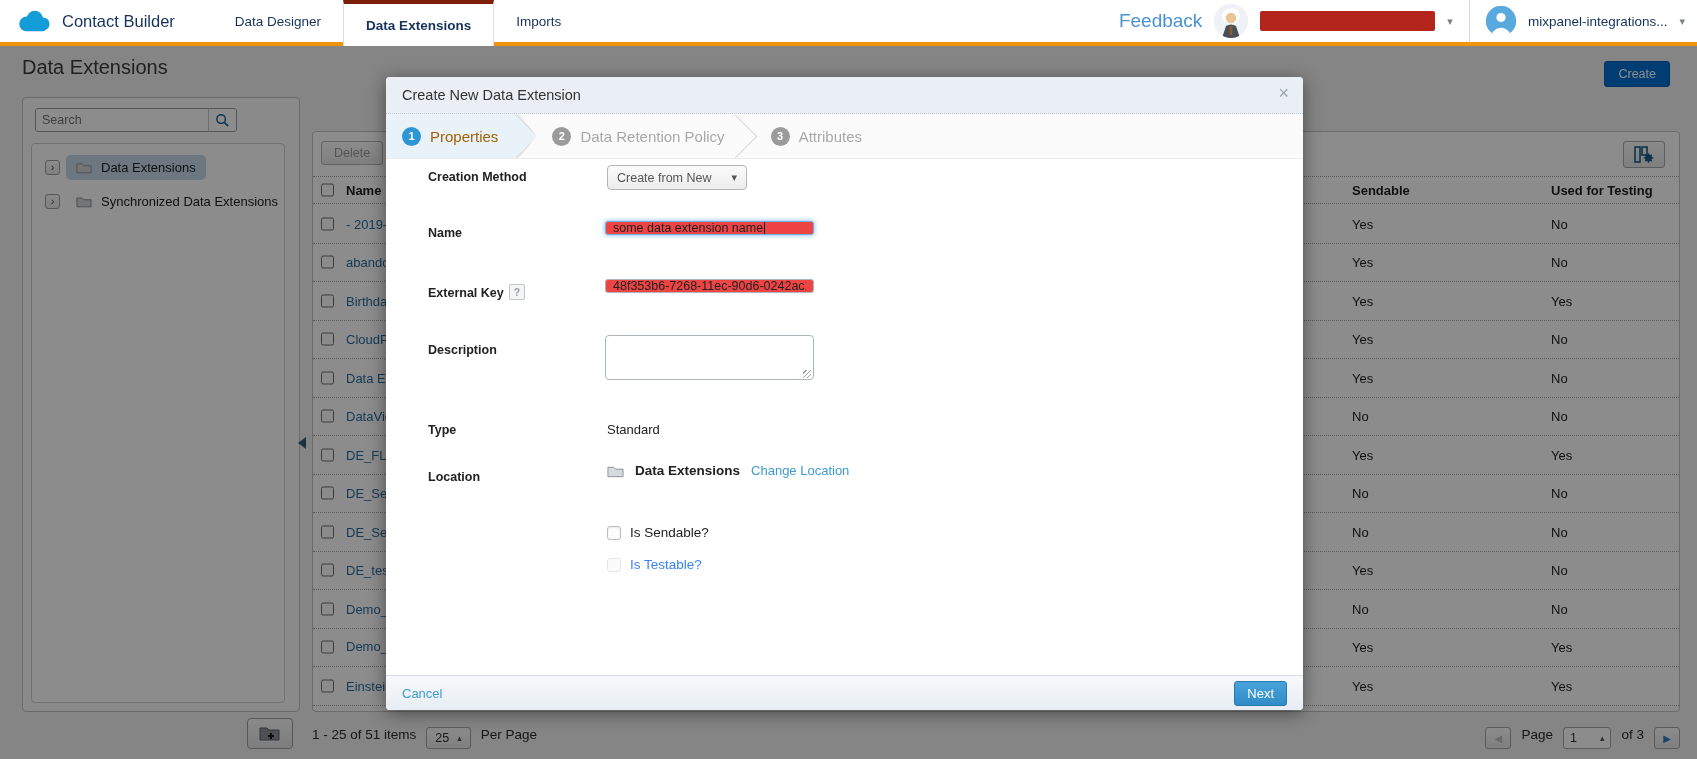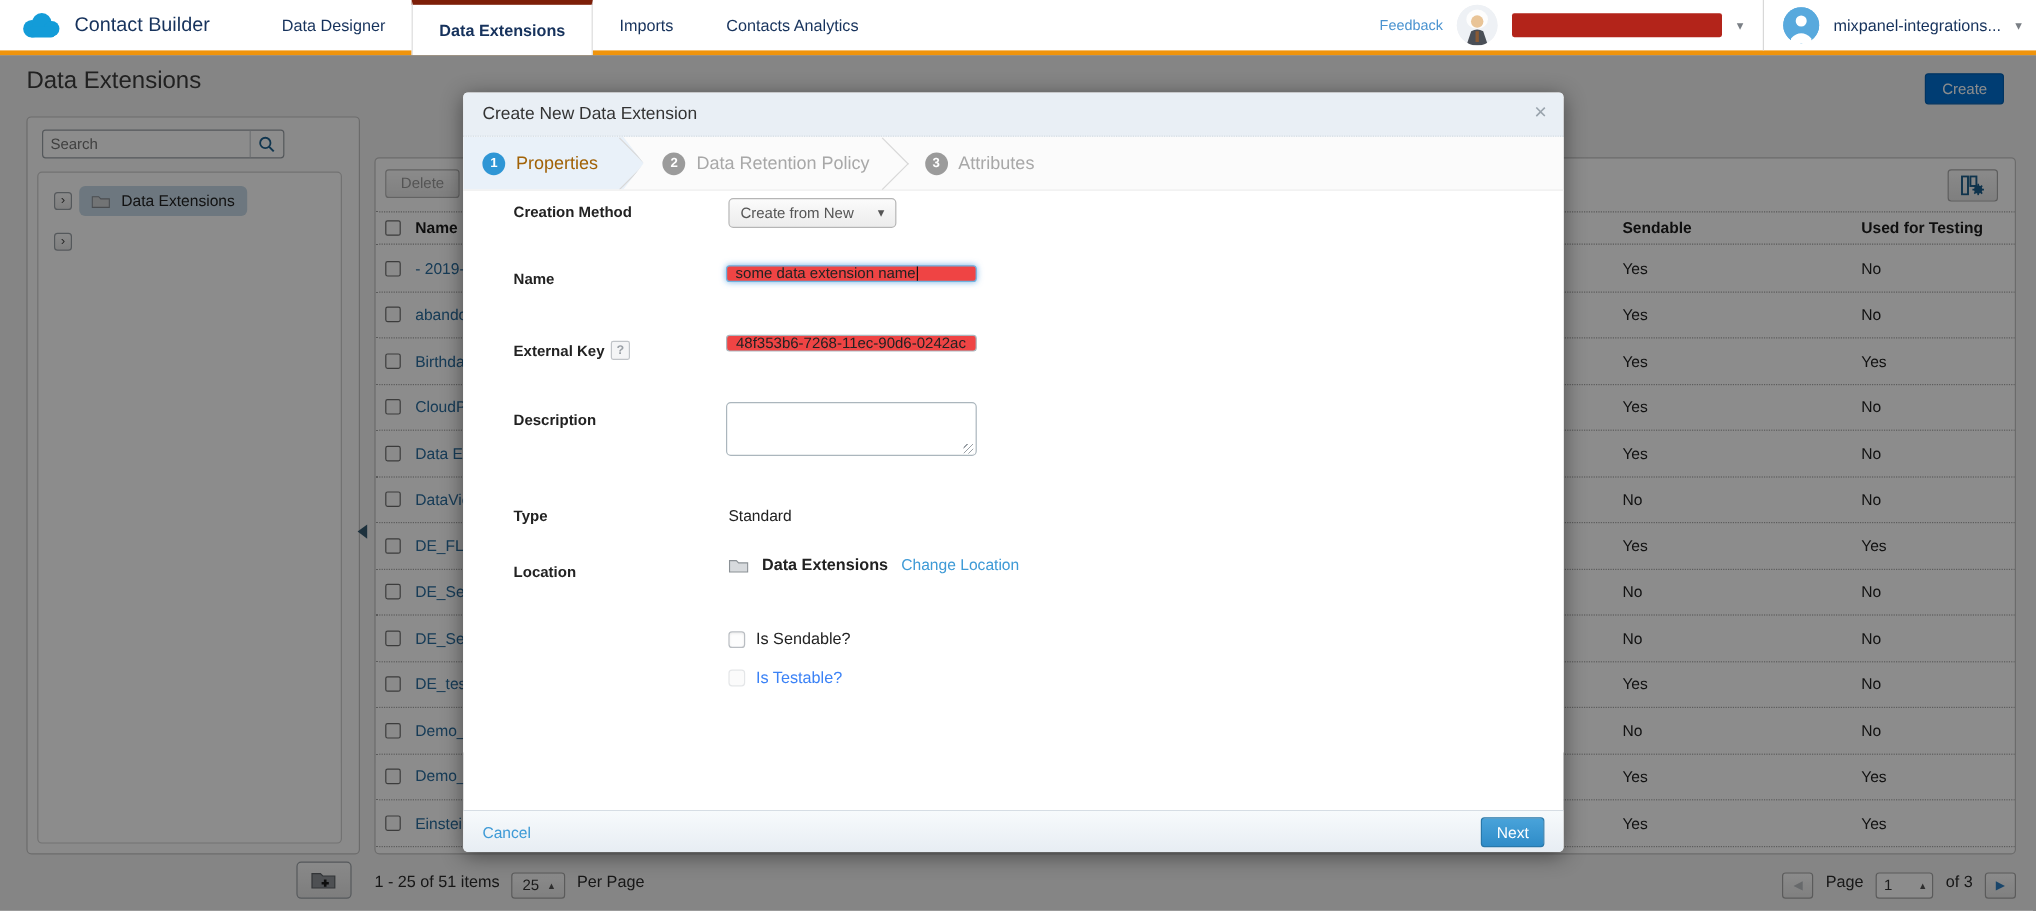--- a/index.html
+++ b/index.html
@@ -8,21 +8,21 @@
 
   
   .nav { position: absolute; top: 0; left: 0; right: 0; height: 46px; background: #fff;
          border-bottom: 4px solid #f0940c; display: flex; align-items: stretch; z-index: 50; }
   .brand { display: flex; align-items: center; gap: 10px; padding: 0 38px 0 16px; }
   .brand-name { font-size: 16.5px; color: #16325c; }
   .tab { display: flex; align-items: center; padding: 0 22px; font-size: 13.5px; color: #16325c; cursor: pointer; }
   .tab.active { background: #fff; border-top: 4px solid #7d1f08; border-left: 1px solid #dcdcdc;
                 border-right: 1px solid #dcdcdc; margin-bottom: -4px; font-weight: 700; }
   .nav-right { margin-left: auto; display: flex; align-items: center; gap: 12px; padding-right: 12px; }
-  .feedback { color: #4a93d0; font-size: 12px; cursor: pointer; margin-left: 20px; }
+  .feedback { color: #4a93d0; font-size: 19px; cursor: pointer; margin-left: 20px; }
   .einstein { width: 34px; height: 34px; border-radius: 50%; background: radial-gradient(#ffffff, #e3e7ec); overflow: hidden; flex: 0 0 auto; }
   .redacted { width: 175px; height: 20px; background: #b3241a; border-radius: 2px; }
   .chev { color: #7a7f85; font-size: 11px; }
   .nav-divider { width: 1px; align-self: stretch; background: #d8d8d8; margin: 0 4px; }
   .useravatar { width: 30px; height: 30px; border-radius: 50%; background: #58a9dd; display: flex; align-items: center; justify-content: center; }
   .username { color: #16325c; font-size: 13.5px; }
 
   
   .content { position: absolute; inset: 0; }
   .page-title { position: absolute; left: 22px; top: 56px; font-size: 20px; color: #3c3c3c; }
@@ -156,21 +156,20 @@
         <circle cx="13" cy="18" r="9" fill="#139cd8"></circle>
           <circle cx="23" cy="12" r="10" fill="#139cd8"></circle>
         <circle cx="33" cy="18" r="8" fill="#139cd8"></circle>
           <rect x="9" y="16" width="28" height="11" rx="5" fill="#139cd8"></rect>
       </svg>
       <span class="brand-name">Contact Builder</span>
     </div>
     <div class="tab">Data Designer</div>
     <div class="tab active">Data Extensions</div>
     <div class="tab">Imports</div>
-    <div class="tab">Contacts Analytics</div>
     <div class="nav-right">
       <span class="feedback">Feedback</span>
       <span class="einstein">
         <svg width="34" height="34" viewBox="0 0 34 34">
           <circle cx="17" cy="17" r="17" fill="#eef1f5"></circle>
           <ellipse cx="17" cy="12" rx="9" ry="8" fill="#fdfdfd"></ellipse>
           <circle cx="17" cy="14" r="5.2" fill="#e9c497"></circle>
           <path d="M8 34 L12 22 Q17 19 22 22 L26 34 Z" fill="#4a4f57"></path>
           <rect x="15.6" y="22" width="2.8" height="9" fill="#8a5a34"></rect>
         </svg>
@@ -209,20 +208,26 @@
           <span class="expand-btn">›</span>
           <span class="ilabel-wrap">
             <svg width="16" height="13" viewBox="0 0 18 14">
               <path d="M1 3 h6 l2 2 h8 v8 h-16 z" fill="#cfd3d6" stroke="#878d93"></path>
             </svg>
             <span class="ilabel">Data Extensions</span>
           </span>
         </div>
         <div class="titem">
           <span class="expand-btn">›</span>
+          <span class="ilabel-wrap">
+            <svg width="16" height="13" viewBox="0 0 18 14">
+              <path d="M1 3 h6 l2 2 h8 v8 h-16 z" fill="#cfd3d6" stroke="#878d93"></path>
+            </svg>
+            <span class="ilabel">Synchronized Data Extensions</span>
+          </span>
         </div>
       </div>
     </div>
 
     <button class="newfolder-btn">
       <svg width="22" height="17" viewBox="0 0 22 17">
         <path d="M1 3 h7 l2 2 h10 v10 h-19 z" fill="#8f9398" stroke="#5c6065"></path>
         <path d="M12 8 v6 M9 11 h6" stroke="#1a1a1a" stroke-width="2.2"></path>
       </svg>
     </button>

